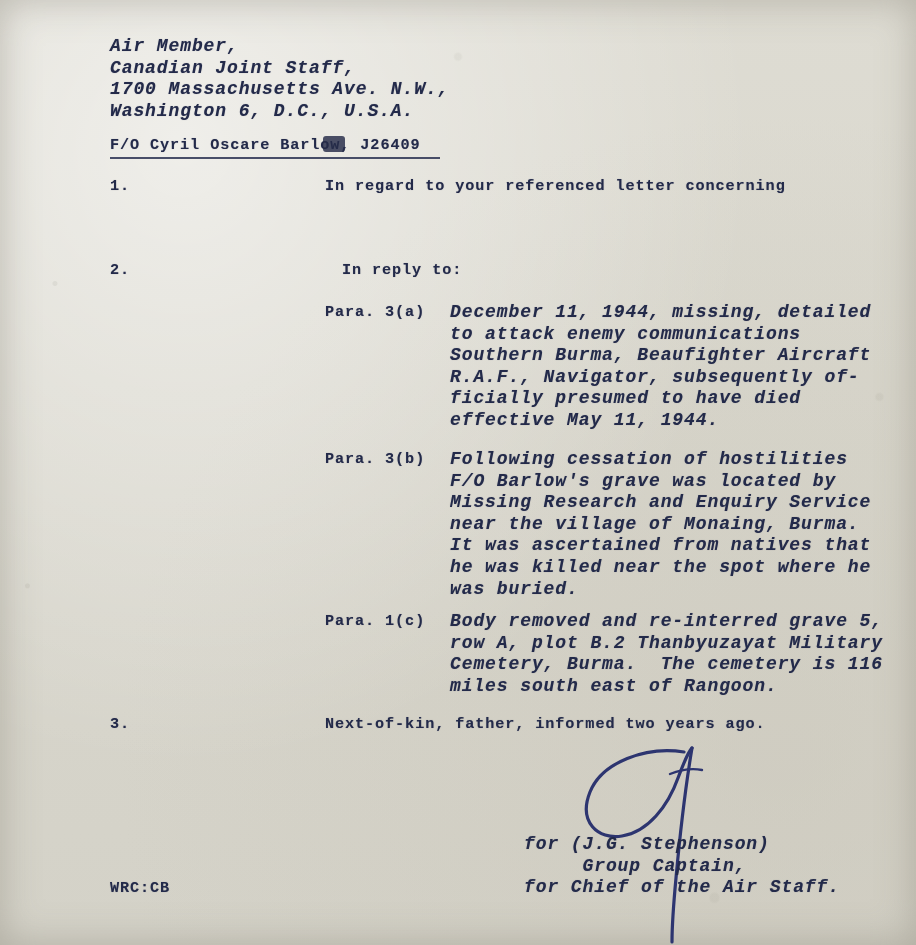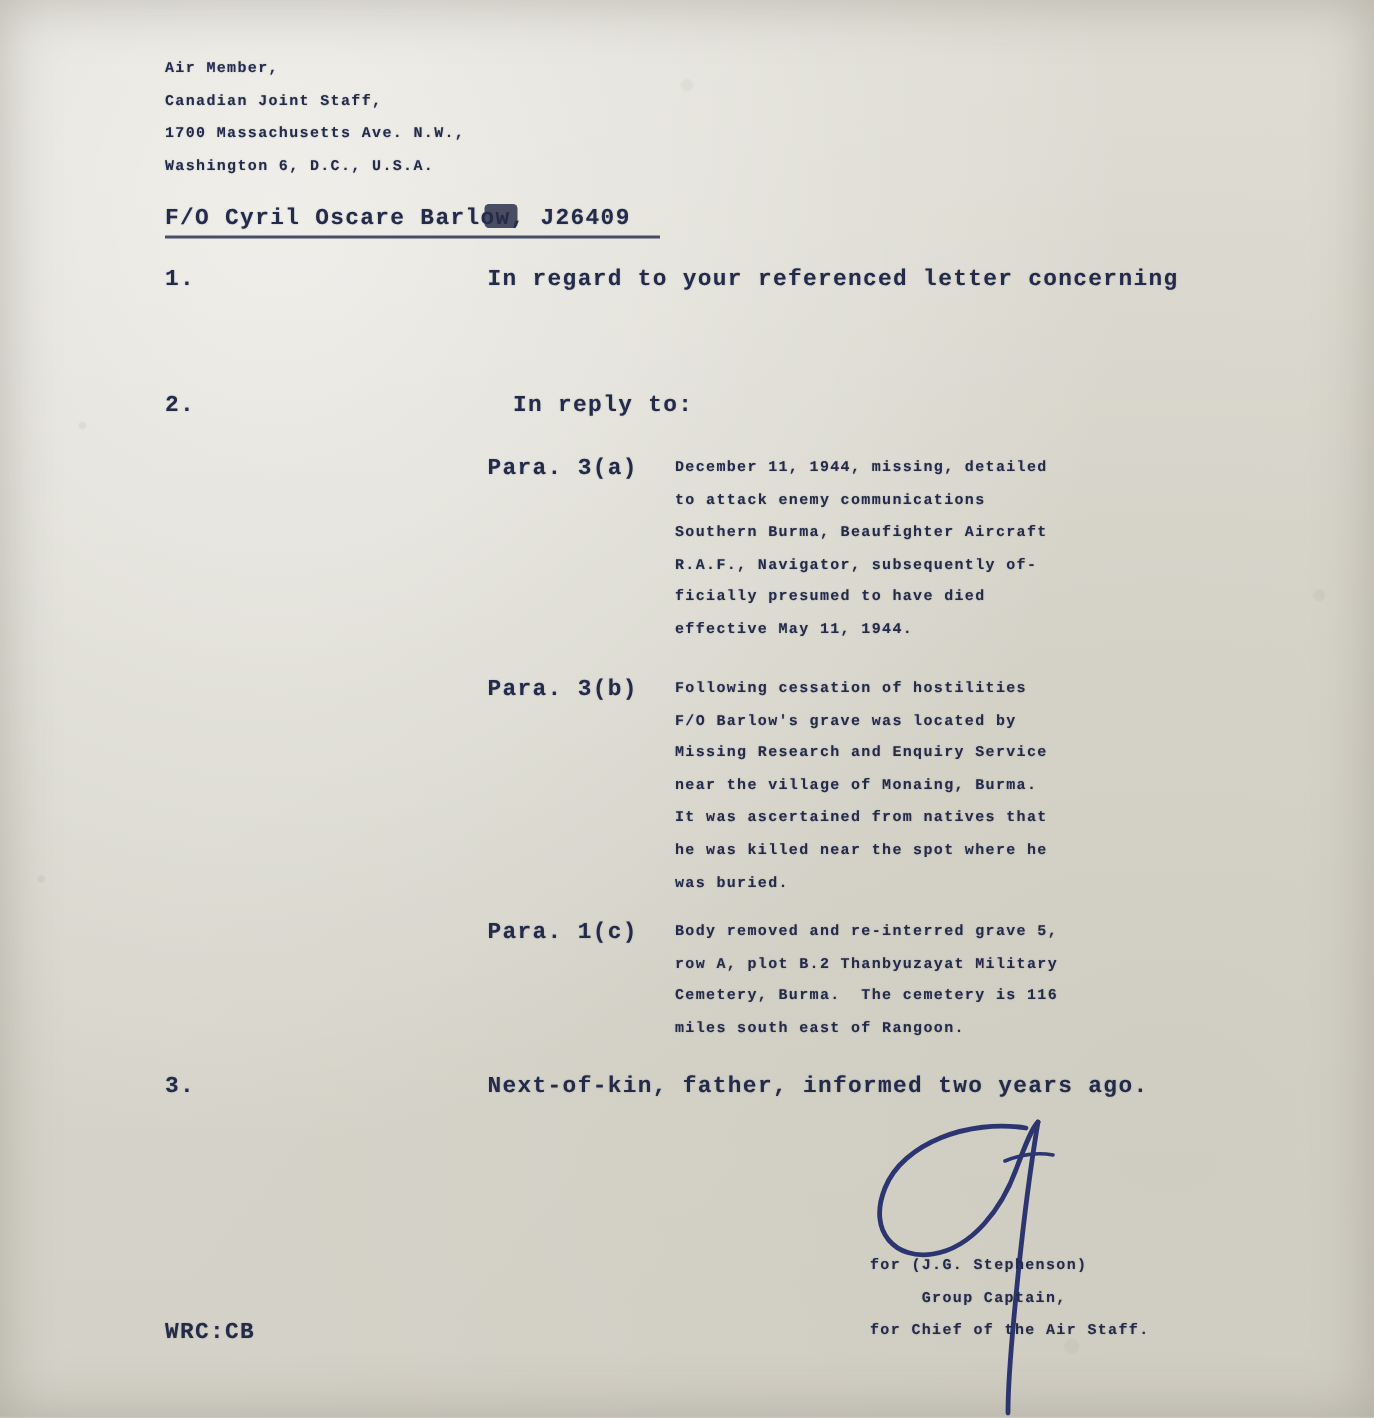--- a/index.html
+++ b/index.html
@@ -49,26 +49,27 @@
     font-size: 15.2px;
     line-height: 21.6px;
     letter-spacing: 0.9px;
     font-weight: 700;
     color: #232a4a;
     text-shadow: 0 0 1px rgba(35,42,74,0.35);
   }
   .block {
     position: absolute;
     white-space: pre;
-    font-size: 10px;
+    font-size: 18px;
     line-height: 21.6px;
     letter-spacing: 0.9px;
     font-weight: 700;
     color: #232a4a;
     text-shadow: 0 0 1px rgba(35,42,74,0.35);
+    font-style: italic;
   }
 
   
   #date          { top: 14px;  right: 84px; }
   #addressee     { top: 36px;  left: 110px; }
   #subject       { top: 135px; left: 110px; }
   #subject-rule  { position:absolute; top: 157px; left: 110px; width: 330px; height: 1.6px;
                    background: #2a3151; opacity: 0.85; }
 
   #p1-num        { top: 176px; left: 110px; }
@@ -83,21 +84,21 @@
 
   #para-b-label  { top: 449px; left: 325px; }
   #para-b-body   { top: 449px; left: 450px; }
 
   #para-c-label  { top: 611px; left: 325px; }
   #para-c-body   { top: 611px; left: 450px; }
 
   #p3-num        { top: 714px; left: 110px; }
   #p3-body       { top: 714px; left: 325px; }
 
-  #signoff       { top: 834px; left: 580px; }
+  #signoff       { top: 834px; left: 524px; }
   #typist        { top: 878px; left: 110px; }
 
   
   .smudge {
     position: absolute;
     top: 136px;
     left: 323px;
     width: 22px;
     height: 16px;
     background: #262c49;

